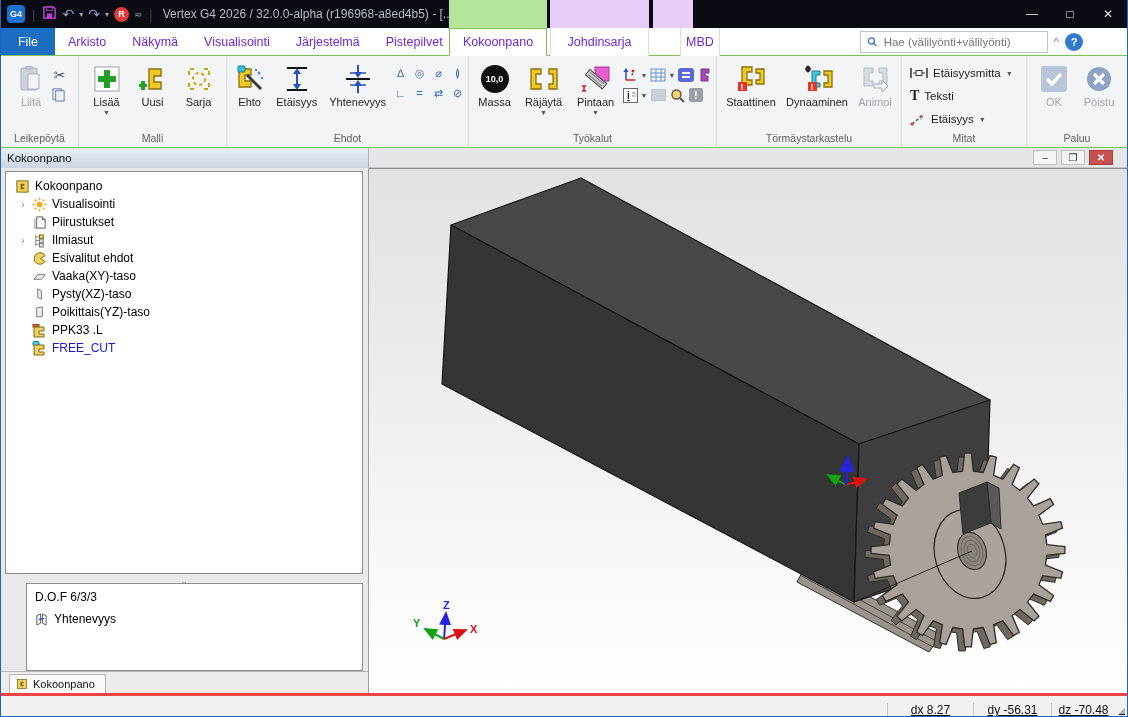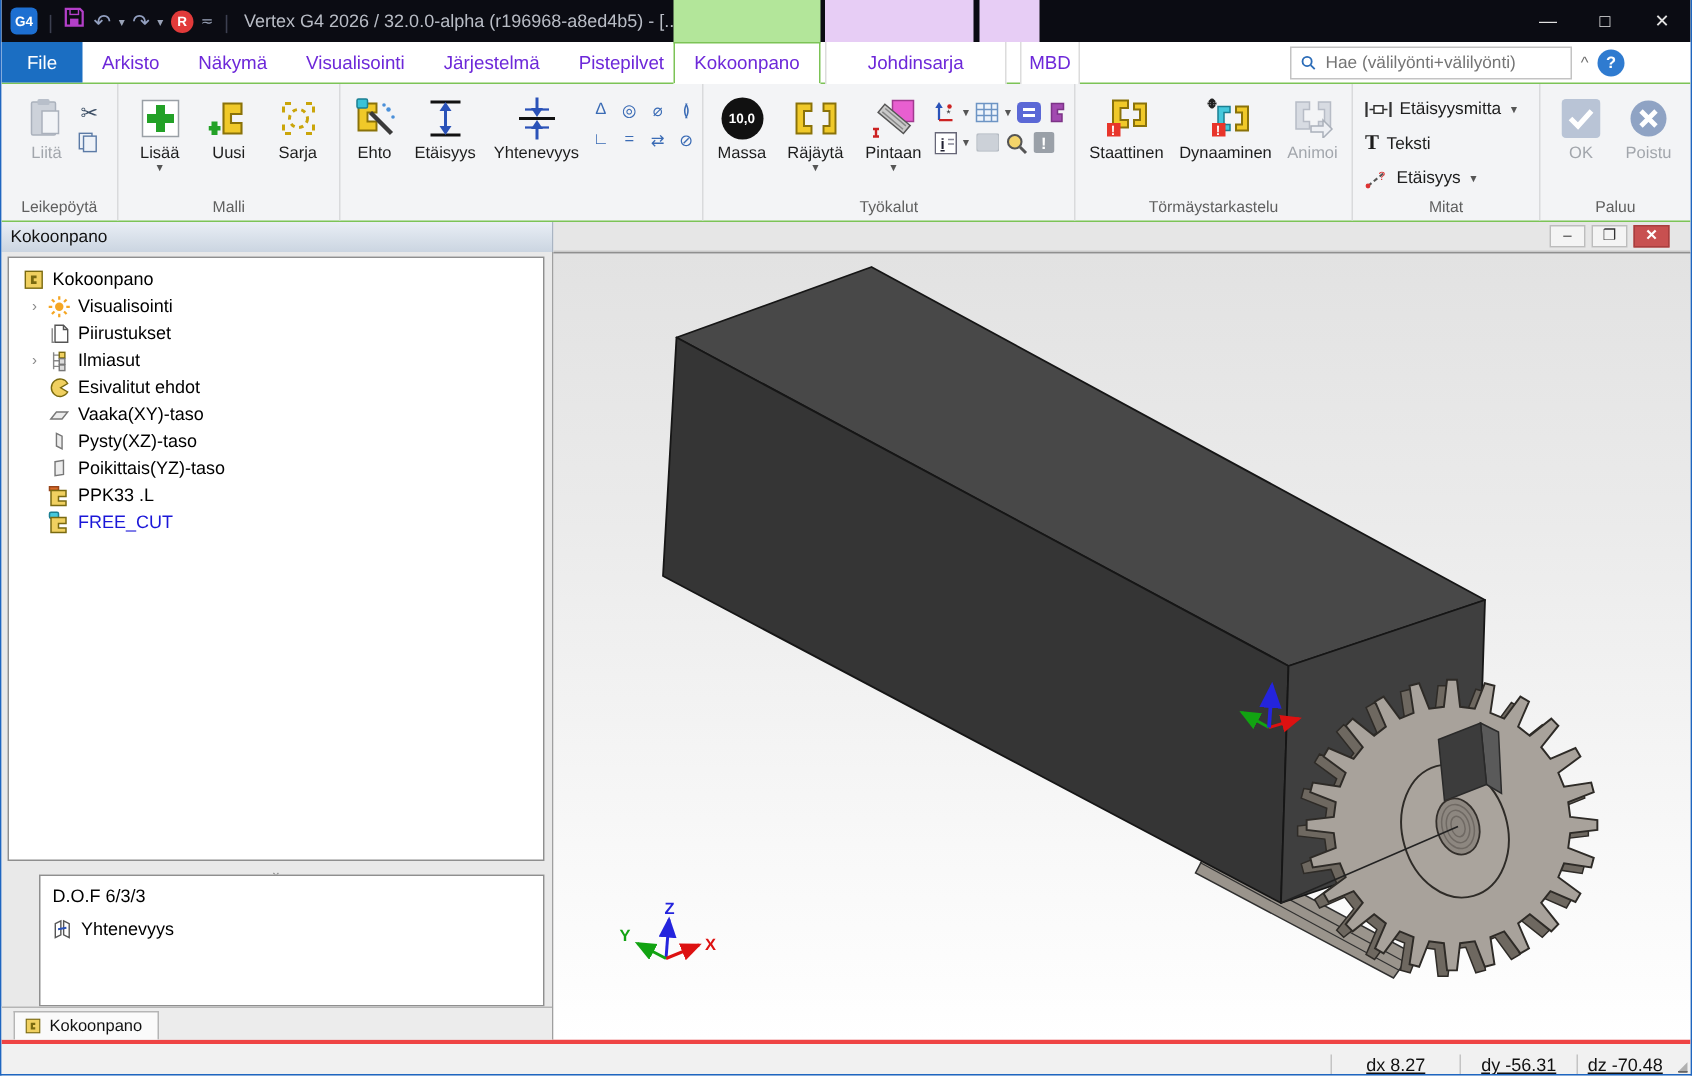--- a/index.html
+++ b/index.html
@@ -118,21 +118,21 @@
 </div>
 
 <div class="tabrow">
   <div class="tab tab-file">File</div>
   <div class="tab">Arkisto</div>
   <div class="tab">Näkymä</div>
   <div class="tab">Visualisointi</div>
   <div class="tab">Järjestelmä</div>
   <div class="tab">Pistepilvet</div>
   <div class="tab tab-abs tab-active" style="left:448px;width:98px;">Kokoonpano</div>
-  <div class="tab tab-abs tab-ctx" style="left:549px;width:121px;">Johdinsarja</div>
+  <div class="tab tab-abs tab-ctx" style="left:549px;width:99px;">Johdinsarja</div>
   <div class="tab tab-abs tab-ctx" style="left:652px;width:40px;margin-left:27px;">MBD</div>
   <div class="searchwrap">
     <div class="searchbox">
       <svg width="12" height="12" viewBox="0 0 16 16">
           <circle cx="6.5" cy="6.5" r="4.5" fill="none" stroke="#2b6cb8" stroke-width="1.8"></circle>
           <line x1="10" y1="10" x2="14" y2="14" stroke="#2b6cb8" stroke-width="1.8"></line>
         </svg>
       <input type="text" placeholder="Hae (välilyönti+välilyönti)" style="">
     </div>
     <span class="chevup">^</span>
@@ -252,20 +252,21 @@
           <span class="miniicn">≬</span>
         </div>
         <div class="minirow">
           <span class="miniicn">∟</span>
           <span class="miniicn">=</span>
           <span class="miniicn">⇄</span>
           <span class="miniicn">⊘</span>
         </div>
       </div>
     </div>
+    <div class="rglabel">Ehdot</div>
   </div>
 
   <div class="rgroup" style="width:248px">
     <div class="rgcontent">
       <div class="bigbtn" style="width:46px">
         <div class="bicon">
             <div class="masscircle">10,0</div>
           </div>
         <span>Massa</span>
       </div>

